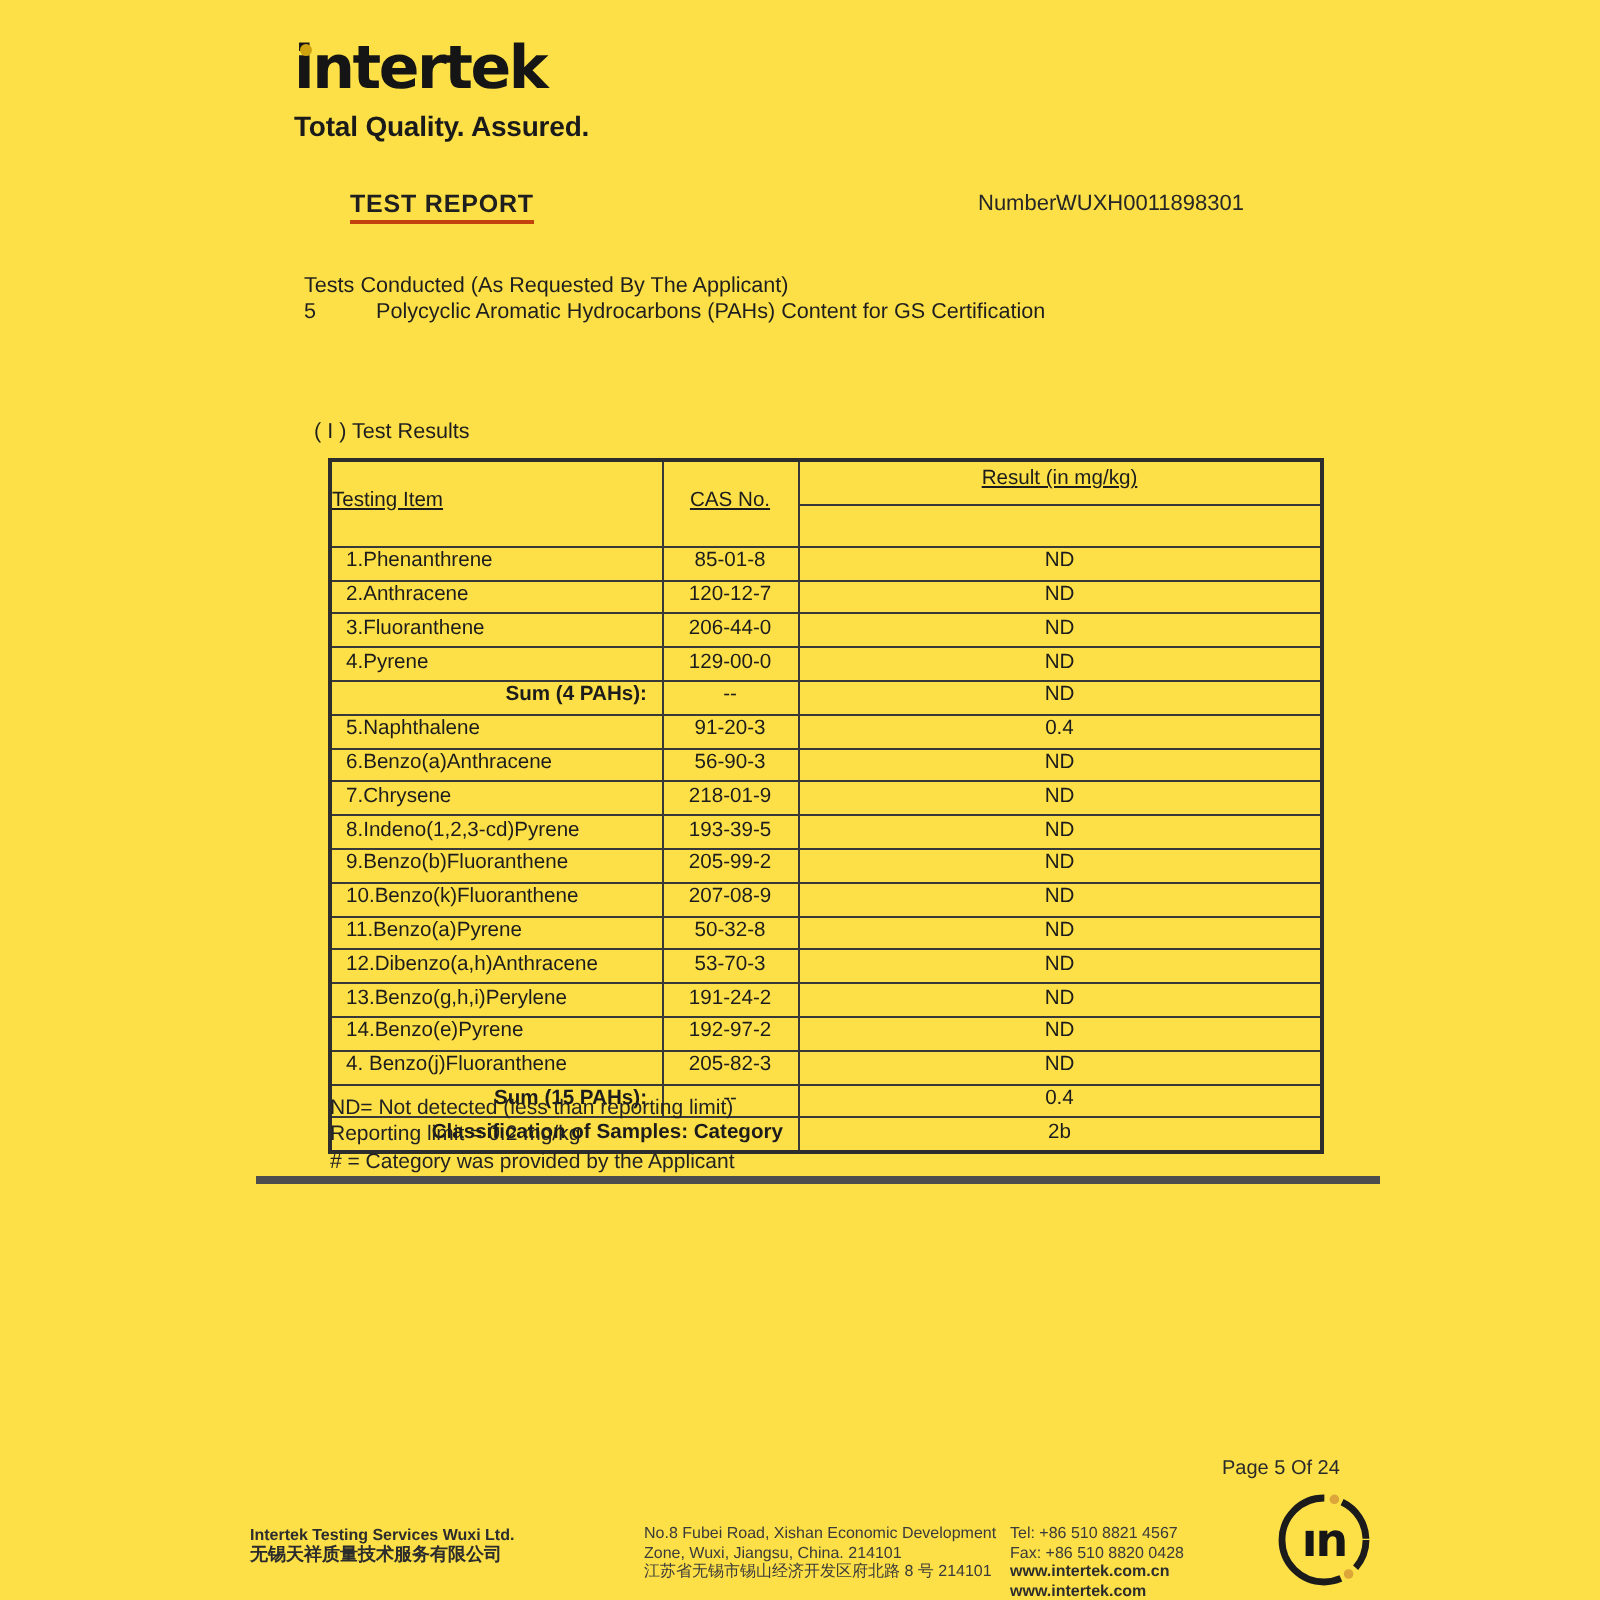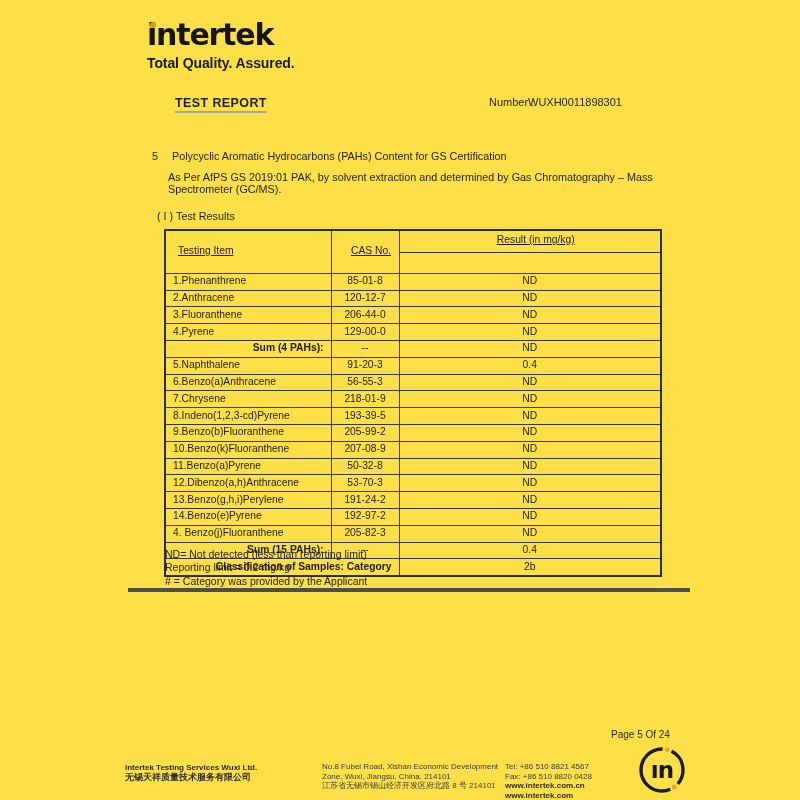--- a/index.html
+++ b/index.html
@@ -17,37 +17,37 @@
   }
   .i-dot {
     position:absolute; width:6px; height:6px; border-radius:50%;
     left:3px; top:2px;
   }
   .tagline { font-weight:bold; font-size:14px; color:#1a1a1a; margin-top:5px; letter-spacing:-0.1px; }
 
   
   .report-title {
     font-size:12.5px; font-weight:bold; letter-spacing:0.4px;
-    border-bottom:2px solid #a3a3a3; padding-bottom:1px; display:inline-block;
+    border-bottom:2px solid #c2410c; padding-bottom:1px; display:inline-block;
   }
   .number-label, .number-value { font-size:11px; color:#262626; }
 
   
   .t { font-size:10.8px; color:#1e1e1e; line-height:13px; }
 
   
   table.results {
     border-collapse:collapse; table-layout:fixed; width:496px;
     font-size:10.3px; color:#1c1c1c; border:2px solid #2d2d2d;
   }
   table.results th, table.results td {
     border:1px solid #383838; line-height:1.05; overflow:hidden; white-space:nowrap;
   }
   table.results th {
-    font-weight:normal; text-decoration:underline; padding:4px 0 6px 12px;
+    font-weight:normal; text-decoration:underline; padding:4px 0 6px 0;
   }
   th.h-item { text-align:left; padding-left:7px; }
   th.sub { height:10px; padding:0; text-decoration:none; border-bottom:2px solid #2d2d2d; }
   td.item { text-align:left; padding:2.5px 0 2.5px 7px; }
   td.cas, td.res { text-align:center; padding:2.5px 0; }
   tr.sum td.item, td.cls { font-weight:bold; text-align:right; padding-right:7px; }
   tr.sum td.cas { font-weight:normal; }
 
   
   .footnote-line { font-size:10.5px; line-height:13.4px; color:#222; }
@@ -69,24 +69,24 @@
     <span class="i-dot" style="background: rgb(207, 162, 15);"></span>
     <div class="tagline">Total Quality. Assured.</div>
   </div>
 
   <div class="abs" style="left:175px; top:93px;">
     <span class="report-title">TEST REPORT</span>
   </div>
   <div class="abs number-label" style="left:489px; top:96px;">Number :</div>
   <div class="abs number-value" style="left:528px; top:96px;">WUXH0011898301</div>
 
+  <div class="abs t" style="left:152px; top:137px;">Tests Conducted (As Requested By The Applicant)</div>
   <div class="abs t" style="left:152px; top:150px;">5</div>
-  <div class="abs t" style="left:172px; top:150px;">Polycyclic Aromatic Hydrocarbons (PAHs) Content for GS Certification</div>
-
-  <div class="abs t" style="left:168px; top:172px; width:502px; white-space:normal; line-height:11.8px;">As Per AfPS GS 2019:01 PAK, by solvent extraction and determined by Gas Chromatography – Mass Spectrometer (GC/MS).</div>
+  <div class="abs t" style="left:188px; top:150px;">Polycyclic Aromatic Hydrocarbons (PAHs) Content for GS Certification</div>
+
 
   <div class="abs t" style="left:157px; top:210px;">( I ) Test Results</div>
 
   <div class="abs" style="left:164px; top:229px;">
     <table class="results">
       <colgroup>
           <col style="width:166px">
           <col style="width:68px">
           <col style="width:262px">
         </colgroup>
@@ -126,21 +126,21 @@
             <td class="cas">--</td>
             <td class="res">ND</td>
           </tr>
           <tr>
             <td class="item">5.Naphthalene</td>
             <td class="cas">91-20-3</td>
             <td class="res">0.4</td>
           </tr>
           <tr>
             <td class="item">6.Benzo(a)Anthracene</td>
-            <td class="cas">56-55-3</td>
+            <td class="cas">56-90-3</td>
             <td class="res">ND</td>
           </tr>
           <tr>
             <td class="item">7.Chrysene</td>
             <td class="cas">218-01-9</td>
             <td class="res">ND</td>
           </tr>
           <tr>
             <td class="item">8.Indeno(1,2,3-cd)Pyrene</td>
             <td class="cas">193-39-5</td>

